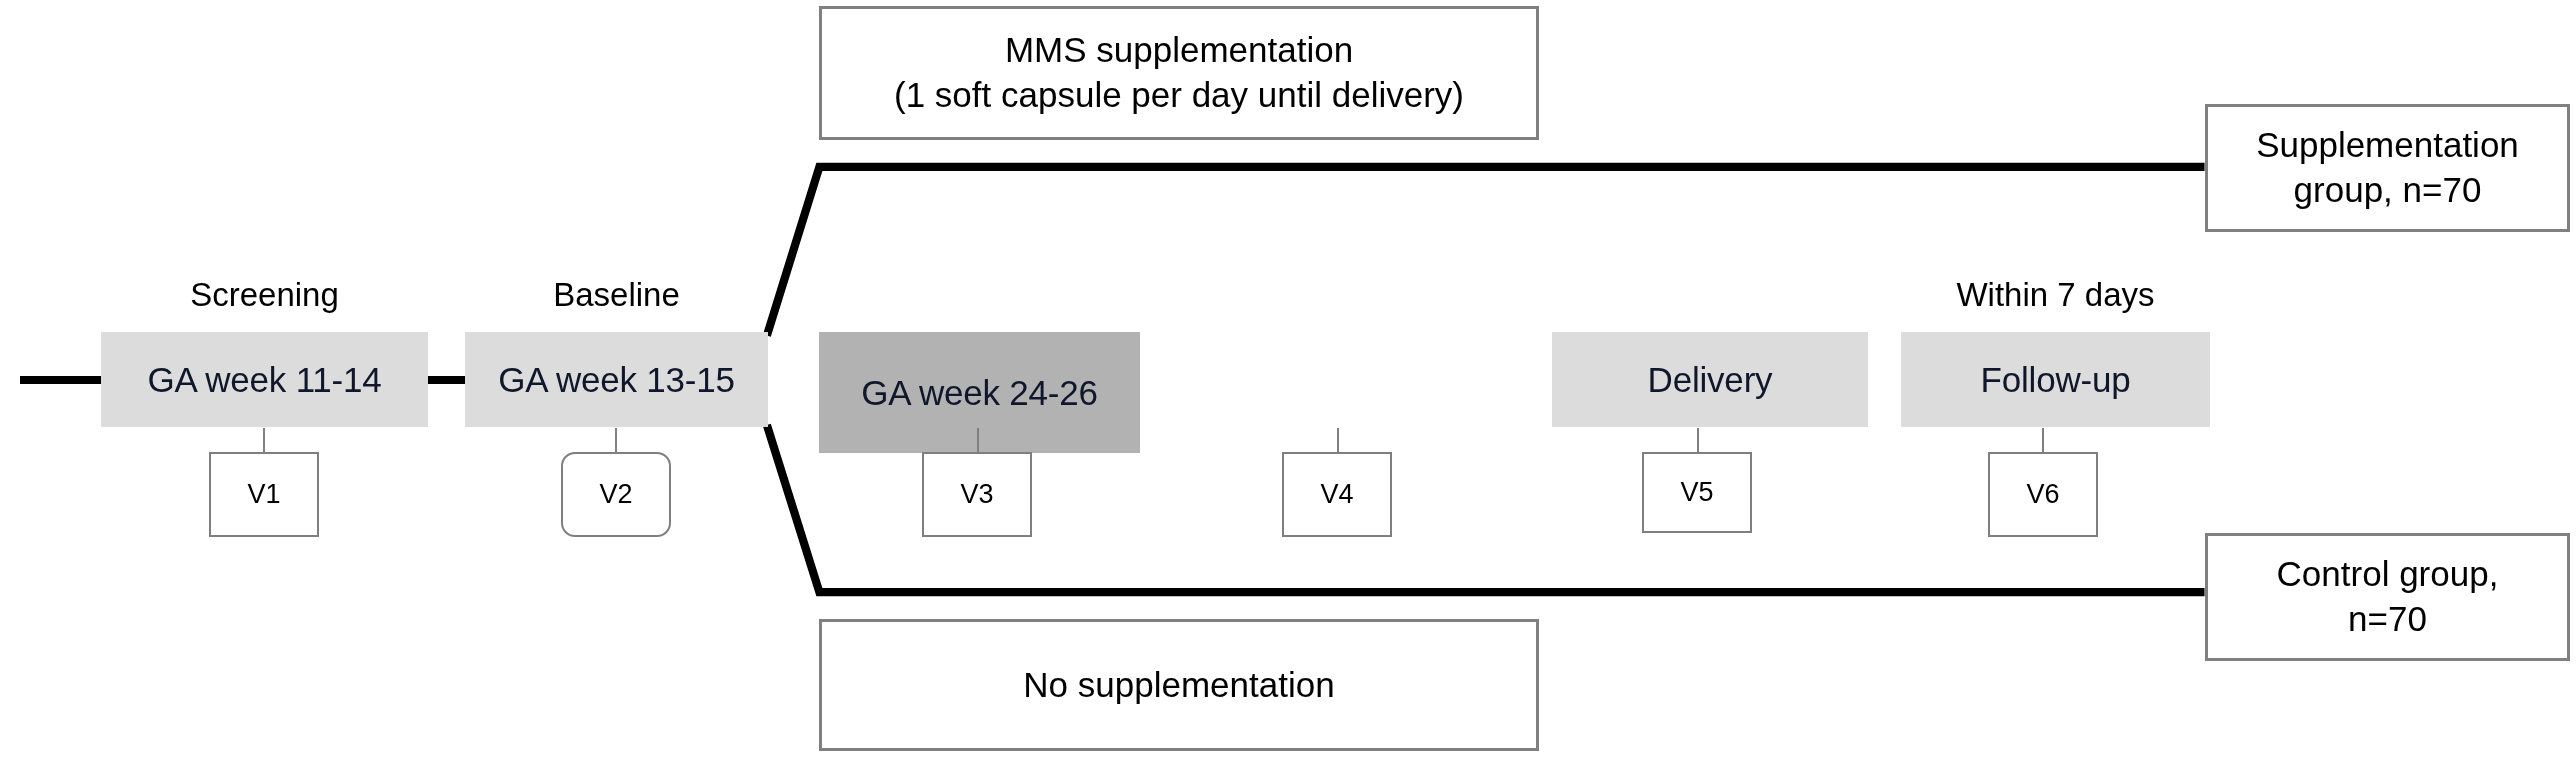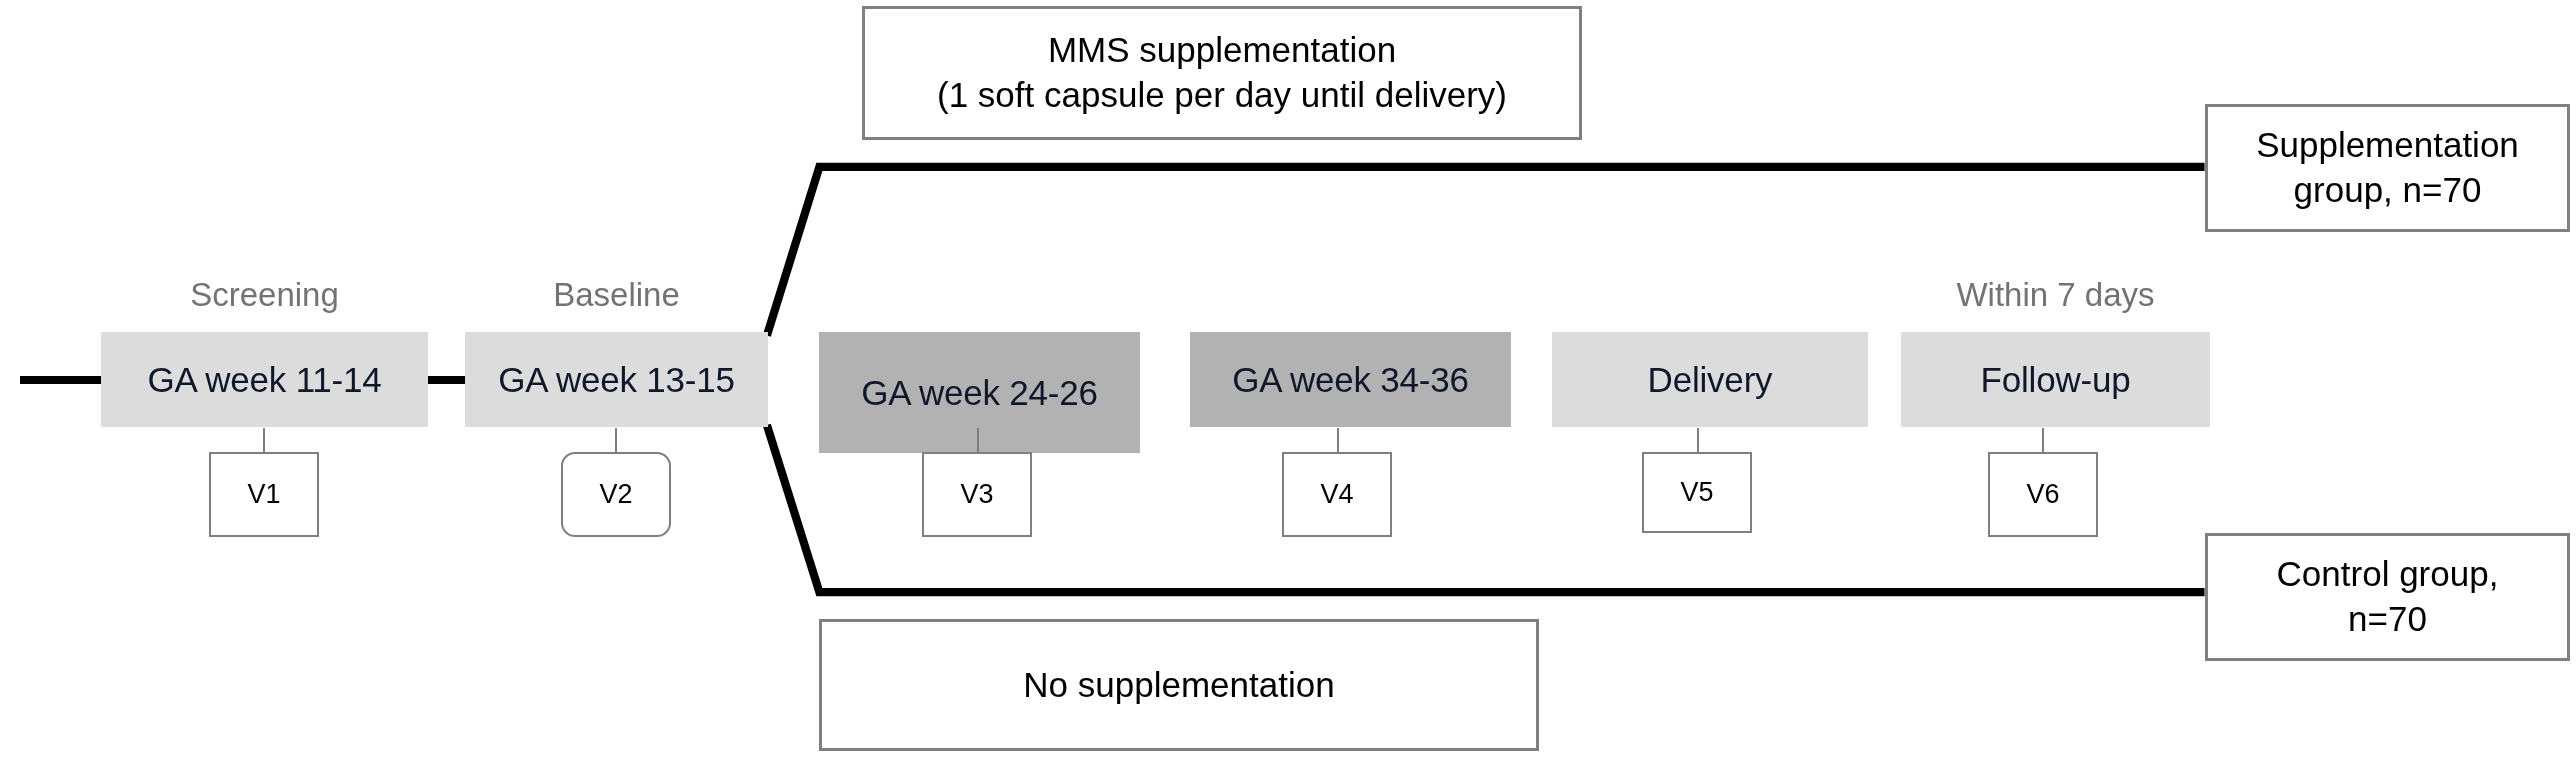--- a/index.html
+++ b/index.html
@@ -30,21 +30,21 @@
     letter-spacing: -0.2px;
     white-space: nowrap;
   }
   .stage.light { background: #dcdcdc; }
   .stage.dark  { background: #b2b2b2; }
 
   
   .caption {
     position: absolute;
     font-size: 33px;
-    color: #737373;
+    color: #000000;
     text-align: center;
     white-space: nowrap;
     line-height: 1;
   }
 
   
   .visit-box {
     position: absolute;
     border: 2.3px solid #7f7f7f;
     background: #ffffff;
@@ -120,23 +120,20 @@
   </div>
 
   <div class="stage light" style="left:465px; top:332px; width:303px; height:95px;">
     <span>GA week 13-15</span>
   </div>
 
   <div class="stage dark" style="left:819px; top:332px; width:321px; height:121px;">
     <span>GA week 24-26</span>
   </div>
 
-  <div class="stage dark" style="left:1190px; top:332px; width:321px; height:95px;">
-    <span>GA week 34-36</span>
-  </div>
 
   <div class="stage light" style="left:1552px; top:332px; width:316px; height:95px;">
     <span>Delivery</span>
   </div>
 
   <div class="stage light" style="left:1901px; top:332px; width:309px; height:95px;">
     <span>Follow-up</span>
   </div>
 
   <div class="visit-stem" style="left:263px; top:428px; height:32px;"></div>
@@ -162,21 +159,21 @@
   <div class="visit-stem" style="left:1697px; top:428px; height:32px;"></div>
   <div class="visit-box" style="left:1642px; top:452px; width:110px; height:81px;">
     <span>V5</span>
   </div>
 
   <div class="visit-stem" style="left:2042px; top:428px; height:32px;"></div>
   <div class="visit-box" style="left:1988px; top:452px; width:110px; height:85px;">
     <span>V6</span>
   </div>
 
-  <div class="note-box" style="left:819px; top:6px; width:720px; height:134px;margin-left:43px;">
+  <div class="note-box" style="left:819px; top:6px; width:720px; height:134px;">
     <span class="ln">MMS supplementation</span>
     <span class="ln">(1 soft capsule per day until delivery)</span>
   </div>
 
   <div class="note-box" style="left:819px; top:619px; width:720px; height:132px;">
     <span class="ln">No supplementation</span>
   </div>
 
   <div class="note-box" style="left:2205px; top:104px; width:365px; height:128px;">
     <span class="ln">Supplementation</span>

